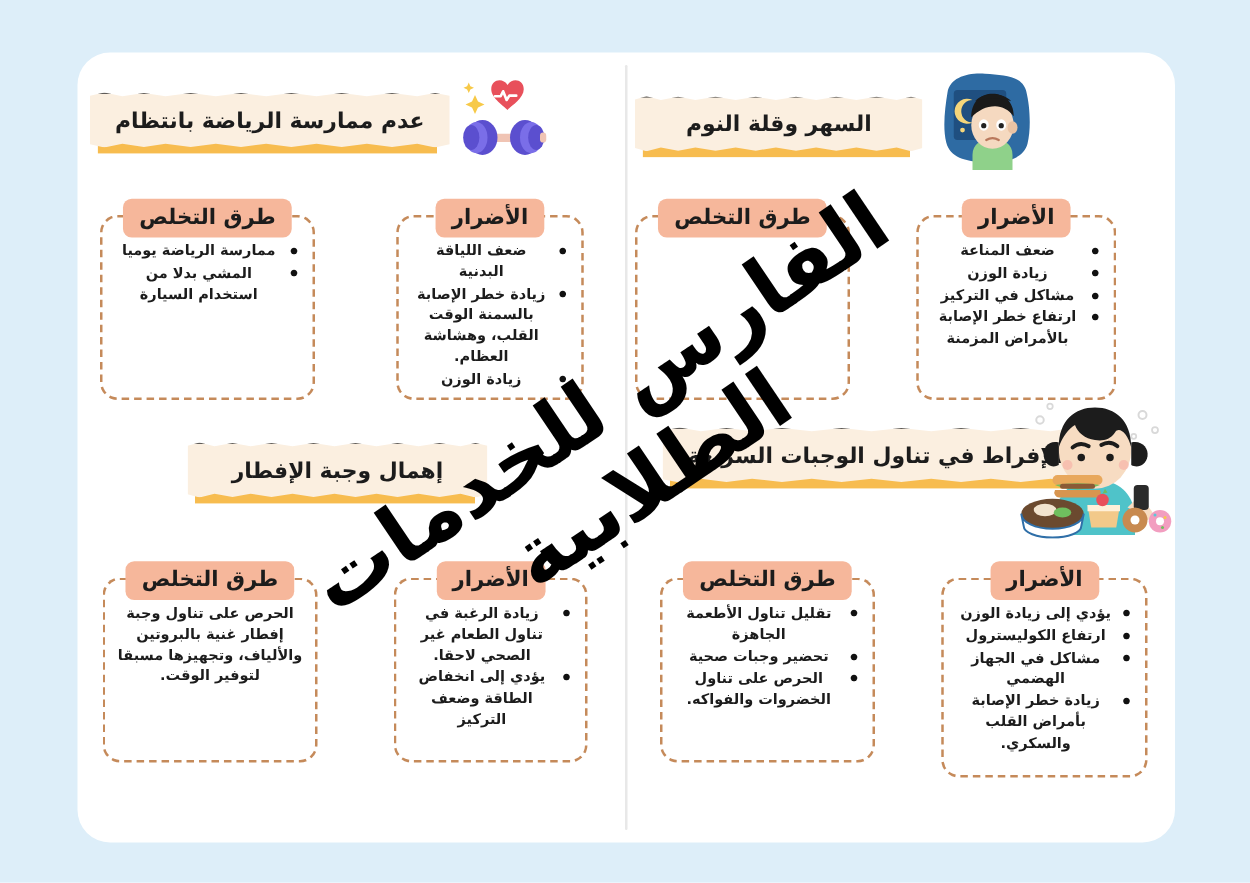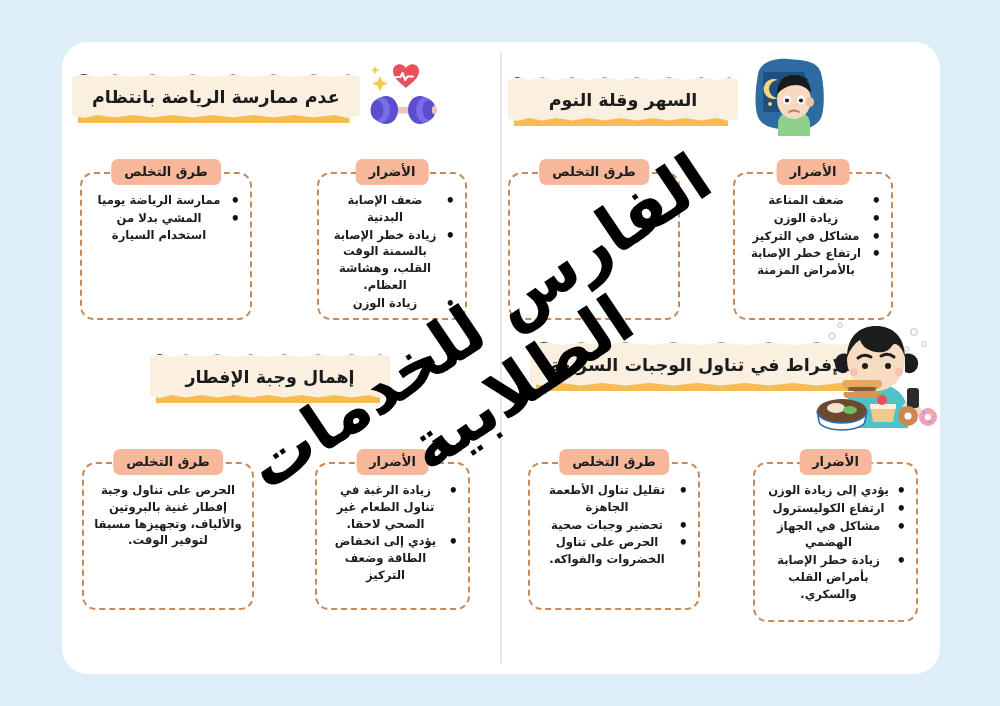--- a/index.html
+++ b/index.html
@@ -123,21 +123,21 @@
     background: #ffffff;
     padding: 18px 10px 12px 10px;
   }
   .box-label {
     position: absolute;
     top: -15px;
     left: 50%;
     transform: translateX(-50%);
     background: #f6b79b;
     color: #1c1c1c;
-    font-size: 13px;
+    font-size: 17px;
     font-weight: 700;
     padding: 5px 13px 6px 13px;
     border-radius: 7px;
     white-space: nowrap;
     z-index: 3;
   }
   .box ul {
     list-style: none;
     margin: 0;
     padding: 0;
@@ -251,21 +251,21 @@
       <span class="box-label">طرق التخلص</span>
       <ul>
         <li>ممارسة الرياضة يوميا</li>
         <li>المشي بدلا من استخدام السيارة</li>
       </ul>
     </div>
 
     <div class="box" id="box-sport-harm">
       <span class="box-label">الأضرار</span>
       <ul>
-        <li>ضعف الإصابة البدنية</li>
+        <li>ضعف اللياقة البدنية</li>
         <li>زيادة خطر الإصابة بالسمنة الوقت القلب، وهشاشة العظام.</li>
         <li>زيادة الوزن</li>
       </ul>
     </div>
   </div>
 
   <div class="quadrant" id="q-sleep">
 
     <div class="head-row">
 

